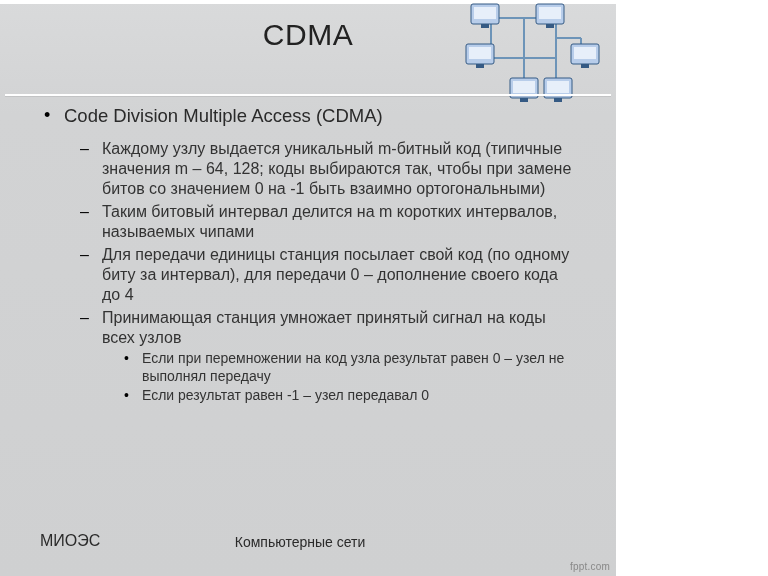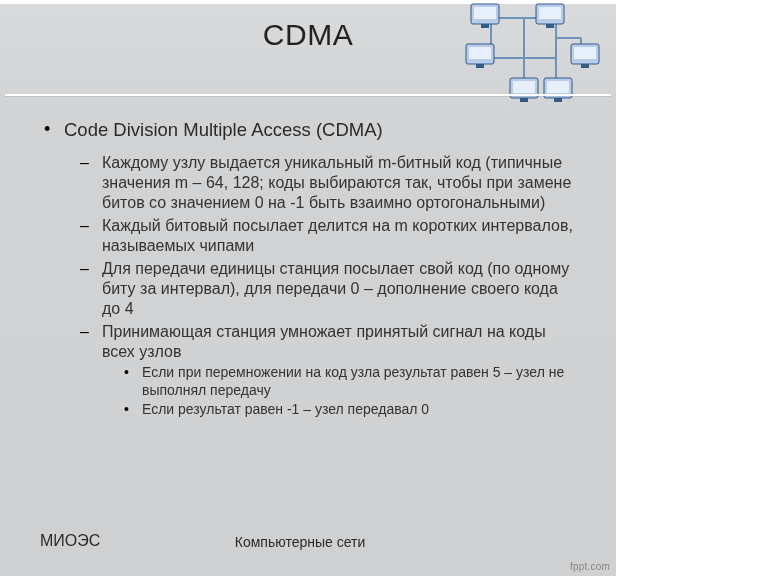--- a/index.html
+++ b/index.html
@@ -41,21 +41,21 @@
     position: absolute;
     top: 94px;
     left: 5px;
     right: 5px;
     height: 2px;
     background: #fff;
     box-shadow: 0 1px 0 rgba(0,0,0,0.08);
   }
   .content {
     position: absolute;
-    top: 118px;
+    top: 104px;
     left: 38px;
     right: 38px;
     color: #2a2a2a;
     line-height: 1.25;
   }
   ul { margin: 0; padding: 0; list-style: none; }
   .lvl1 > li {
     position: relative;
     padding-left: 26px;
     font-size: 18.5px;
@@ -203,26 +203,26 @@
   </div>
 
   <div class="divider"></div>
 
   <div class="content">
     <ul class="lvl1">
       <li>
         <span>Code Division Multiple Access (CDMA)</span>
         <ul class="lvl2">
           <li><span>Каждому узлу выдается уникальный m-битный код (типичные значения m – 64, 128; коды выбираются так, чтобы при замене битов со значением 0 на -1 быть взаимно ортогональными)</span></li>
-          <li><span>Каждый битовый посылает делится на m коротких интервалов, называемых чипами</span></li>
+          <li><span>Таким битовый интервал делится на m коротких интервалов, называемых чипами</span></li>
           <li><span>Для передачи единицы станция посылает свой код (по одному биту за интервал), для передачи 0 – дополнение своего кода до 4</span></li>
           <li>
             <span>Принимающая станция умножает принятый сигнал на коды всех узлов</span>
             <ul class="lvl3">
-              <li><span>Если при перемножении на код узла результат равен 5 – узел не выполнял передачу</span></li>
+              <li><span>Если при перемножении на код узла результат равен 0 – узел не выполнял передачу</span></li>
               <li><span>Если результат равен -1 – узел передавал 0</span></li>
             </ul>
           </li>
         </ul>
       </li>
     </ul>
   </div>
 
   <div class="footer-left">МИОЭС</div>
   <div class="footer-center">Компьютерные сети</div>

